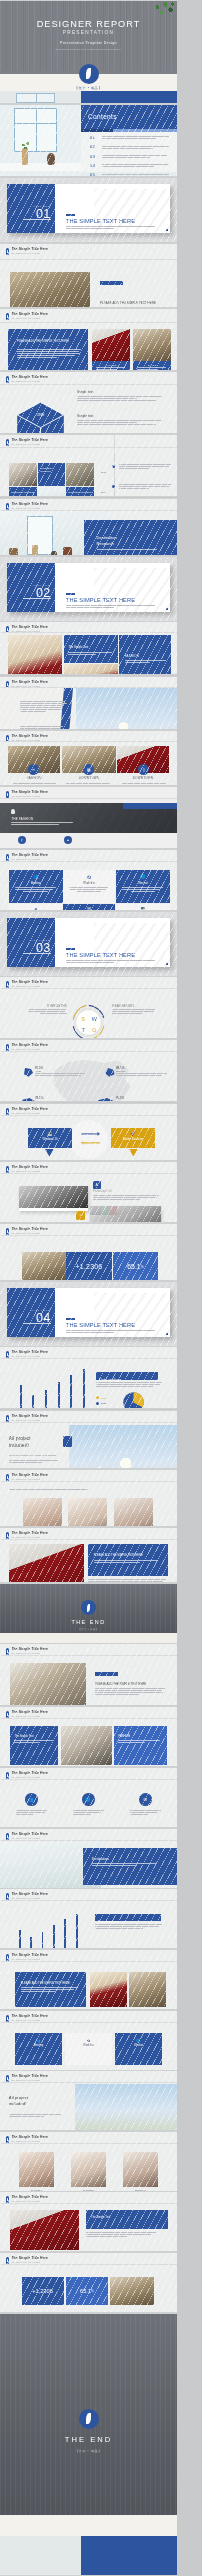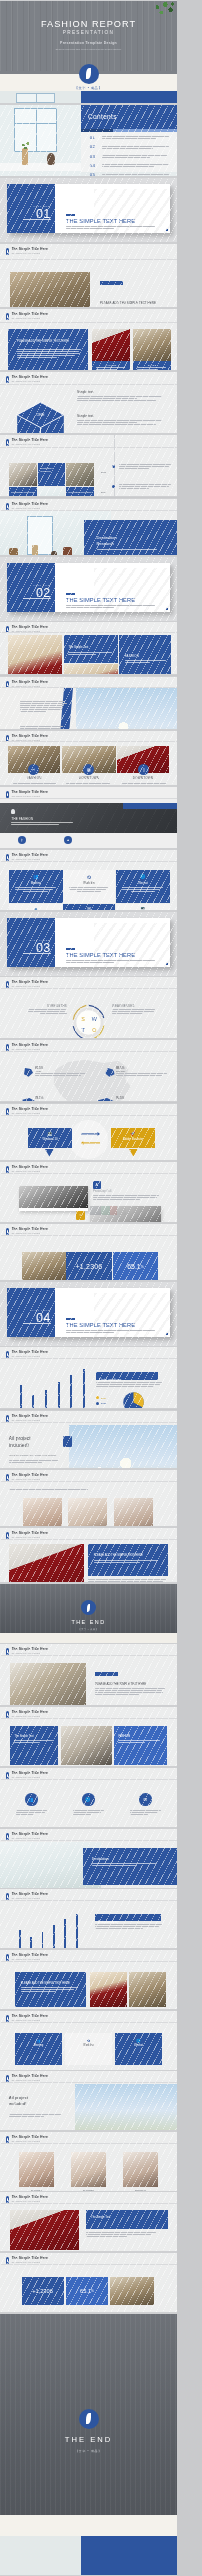--- a/index.html
+++ b/index.html
@@ -126,21 +126,21 @@
 </head>
 <body>
 
 <div class="slide" id="cover">
   <div class="wall"></div>
   <div class="leaf1"></div>
   <div class="band"></div>
   <div class="floorL"></div>
   <div class="win"></div>
   <div class="cbox"></div>
-  <h1>FASHION REPORT</h1>
+  <h1>DESIGNER REPORT</h1>
   <h2>PRESENTATION</h2>
   <h3>Presentation Template Design</h3>
   <div class="sub">But when we come to judge others, it is not by ourselves as we really are that we judge them.</div>
   <div class="logo"></div>
   <div class="zh">【文字 • 成品】</div>
 </div>
 
 <div class="slide hatch" id="contents">
   <div class="ph">
     <div class="w2"></div>

